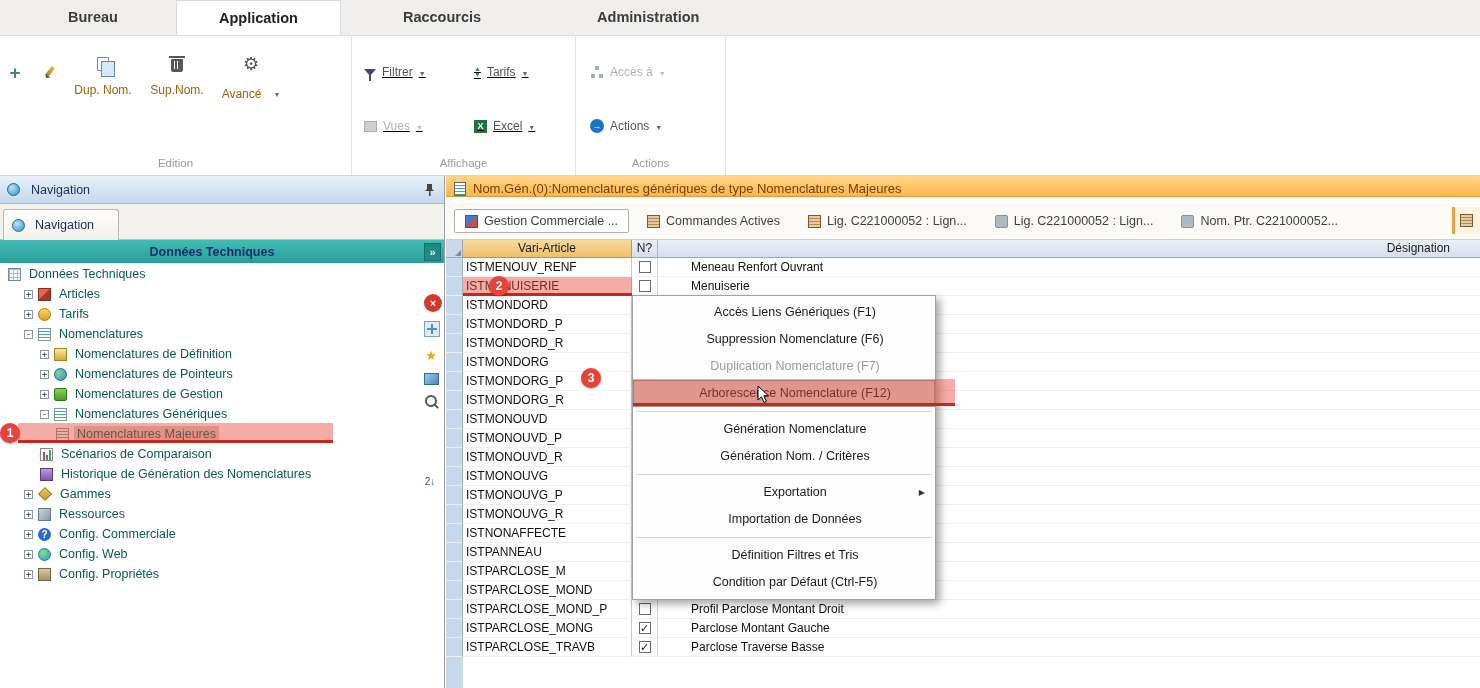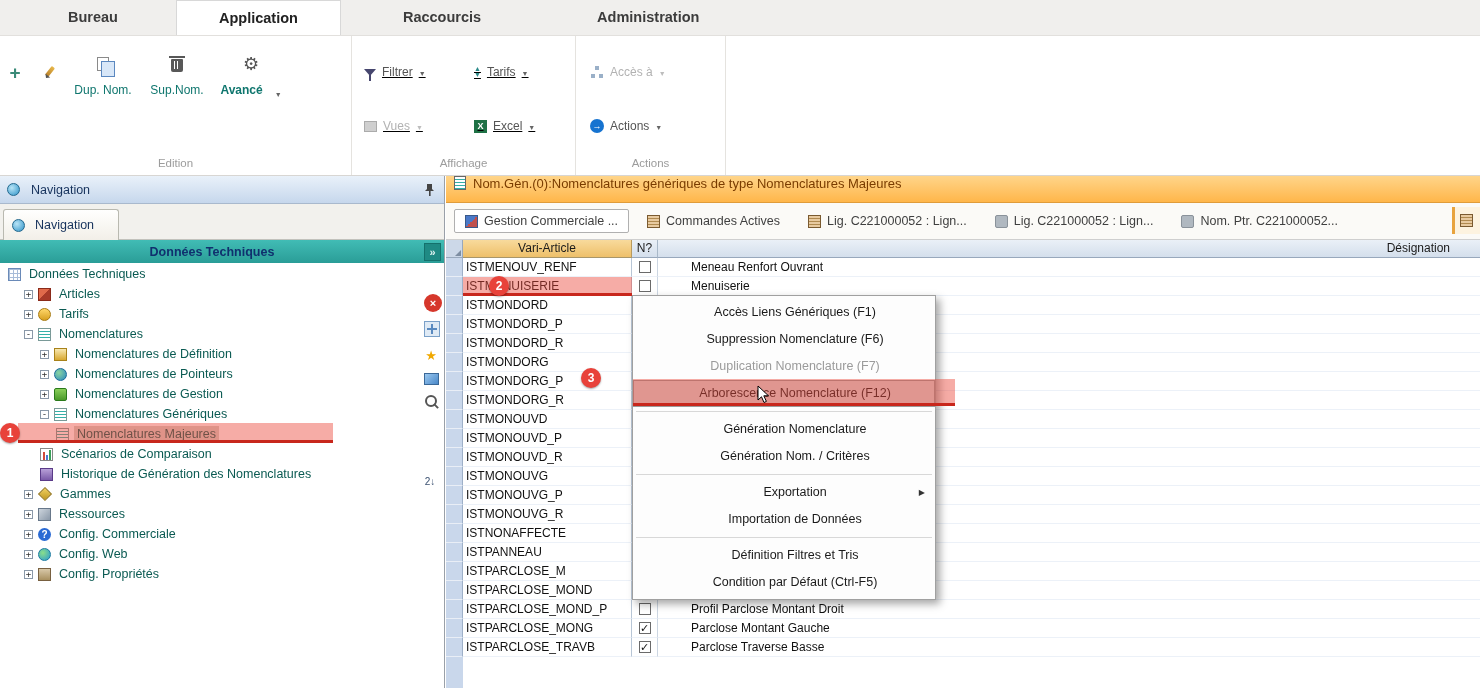--- a/index.html
+++ b/index.html
@@ -18,22 +18,22 @@
   .ribbon { position:absolute; top:36px; left:0; right:0; height:140px; background:#fff; border-bottom:1px solid #d8d6d3; display:flex; }
   .rgroup { position:relative; height:100%; border-right:1px solid #e5e3df; }
   .g-edition { width:352px; }
   .g-affichage { width:224px; }
   .g-actions { width:150px; }
   .glabel { position:absolute; bottom:6px; left:0; right:0; text-align:center; font-size:11.5px; color:#9c9c9c; }
   .rbar { display:flex; align-items:flex-start; padding:14px 4px 0 2px; gap:8px; }
   .qbtn { width:26px; height:26px; display:flex; align-items:center; justify-content:center; margin-top:10px; }
   .bigbtn { width:66px; display:flex; flex-direction:column; align-items:center; gap:7px; padding-top:2px; cursor:default; }
   .icwrap { height:24px; display:flex; align-items:center; justify-content:center; }
-  .blbl { font-size:12px; color:#0f766e; white-space:nowrap; }
-  .lblrow { display:flex; align-items:flex-start; gap:12px;font-weight:bold; }
+  .blbl { font-size:12px; color:#a16207; white-space:nowrap; }
+  .lblrow { display:flex; align-items:flex-end; gap:12px; }
   .caret::after { content:"▼"; font-size:7px; color:#666; }
   .disabled .caret::after { color:#bdbdbd; }
   .sgrid { display:grid; grid-template-columns:110px 96px; row-gap:30px; padding:24px 0 0 12px;text-decoration:underline; }
   .sgrid2 { display:flex; flex-direction:column; gap:30px; padding:24px 0 0 14px; }
   .sbtn { display:flex; align-items:center; gap:6px; font-size:12px; color:#555; height:24px; cursor:default; }
   .sbtn .blbl { color:#555; }
   .sbtn.disabled .blbl { color:#b2b2b2; }
 
   
   .ric { display:inline-block; flex:none; }
@@ -103,21 +103,21 @@
   .history-icon { background:linear-gradient(#b8a0d8,#7a5aa8); border:1px solid #5a3a88; }
   .gammes-icon { background:linear-gradient(135deg,#f0d060,#c09820); border:1px solid #907010; transform:rotate(45deg); width:10px; height:10px; margin:0 7px 0 2px; }
   .ressources-icon { background:linear-gradient(135deg,#cdd5dd,#8a98a8); border:1px solid #68788a; }
   .config-commerciale-icon { background:#2a6ad4; border-radius:50%; color:#fff; font-size:10px; font-weight:bold; text-align:center; line-height:13px; }
   .config-commerciale-icon::before { content:"?"; }
   .config-web-icon { background:radial-gradient(circle at 35% 35%,#8adf8a,#2a9ad0); border-radius:50%; border:1px solid #1a7aa0; }
   .config-proprietes-icon { background:linear-gradient(#d8c8a8,#a89060); border:1px solid #786040; }
 
   
   .main { position:absolute; top:176px; left:446px; right:0; bottom:0; background:#fff; }
-  .doc-title { position:absolute; top:0; left:0; right:0; height:27px; background:linear-gradient(#ffd58a,#ffb64a); border-bottom:1px solid #e09c3a; display:flex; align-items:flex-start; gap:7px; padding-left:8px; font-size:13px; color:#7a3c00; }
+  .doc-title { position:absolute; top:0; left:0; right:0; height:21px; background:linear-gradient(#ffd58a,#ffb64a); border-bottom:1px solid #e09c3a; display:flex; align-items:flex-end; gap:7px; padding-left:8px; font-size:13px; color:#7a3c00; }
   .page-icon { width:12px; height:14px; background:repeating-linear-gradient(180deg,#fff 0 2px,#35b0a8 2px 3px); border:1px solid #666; margin:0; }
   .doc-tabs { position:absolute; top:27px; left:0; right:0; height:37px; background:#fbfaf7; border-bottom:1px solid #cfcfcf; display:flex; align-items:center; padding-left:8px; gap:8px; }
   .doc-tab { display:flex; align-items:center; gap:6px; padding:4px 10px; font-size:12.5px; color:#3f3f3f; white-space:nowrap; cursor:default; }
   .doc-tab.selected { border:1px solid #b0b0b0; background:#fff; border-radius:2px;text-align:center; }
   .doc-tab.partial { position:absolute; right:0; top:4px; bottom:5px; width:28px; border-left:3px solid #e8a33d; background:#fdf3e0; overflow:hidden; padding:4px 5px; }
   .tic { display:inline-block; width:13px; height:13px; flex:none; }
   .app-icon { background:linear-gradient(135deg,#4a79c8 50%,#c0504d 50%); border:1px solid #39598a; }
   .ledger-icon { background:repeating-linear-gradient(180deg,#e8caa0 0 2px,#b08a50 2px 3px); border:1px solid #7a5a30; }
   .clip-icon { background:#b0b8c0; border:1px solid #8a929a; border-radius:2px; }
 

